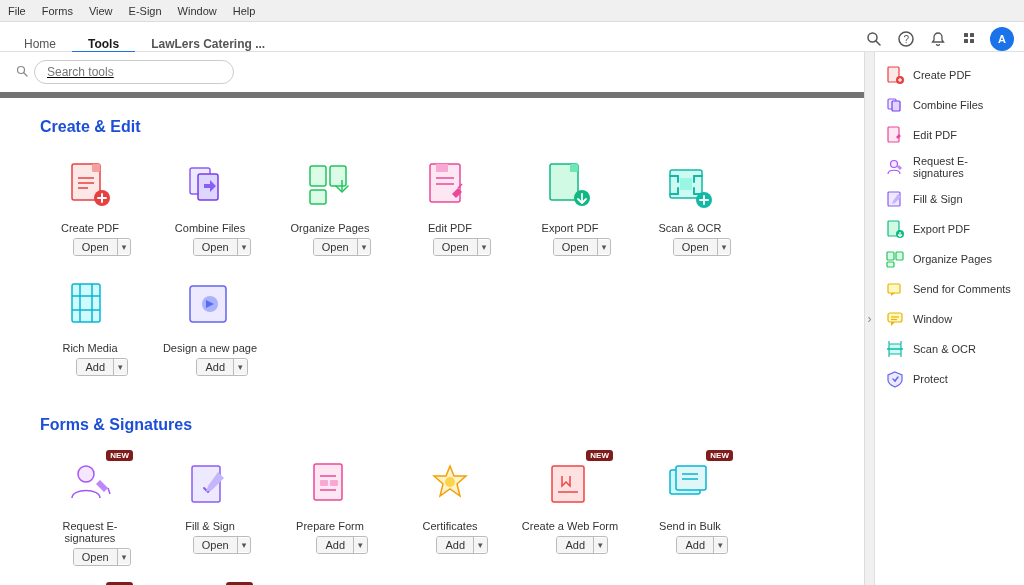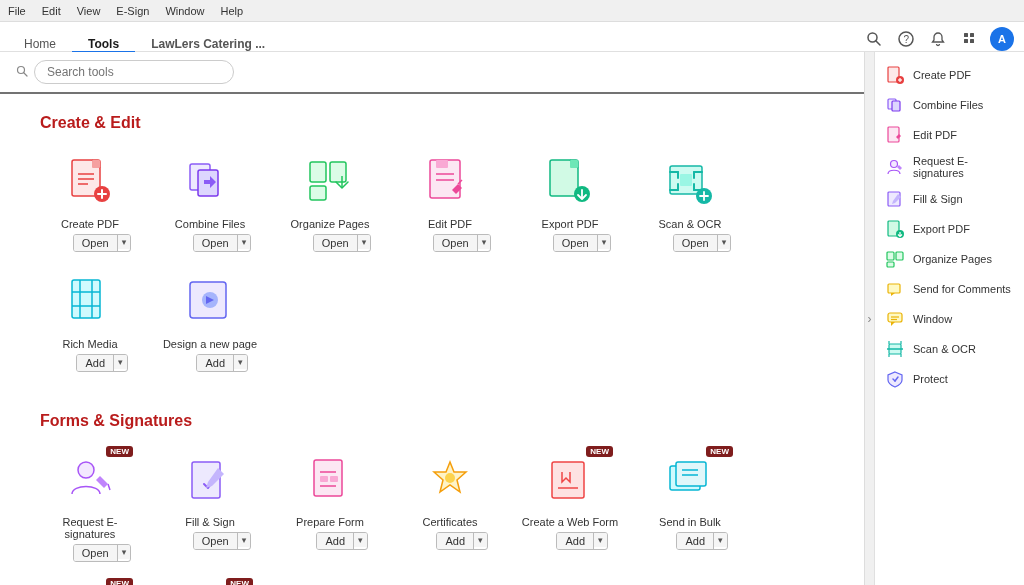--- a/index.html
+++ b/index.html
@@ -19,38 +19,38 @@
 
     .tab-bar-row { display: flex; align-items: flex-end; background: #fff; border-bottom: 1px solid #e0e0e0; height: 30px; padding: 0; }
 
     
     .app-body { display: flex; flex: 1; overflow: hidden; }
 
     
     .main-content { flex: 1; overflow-y: auto; background: #fff; padding: 0 0 20px 0; }
 
     
-    .search-bar { padding: 8px 16px; border-bottom: 2px solid #737373; display: flex; align-items: center; gap: 6px; }
+    .search-bar { padding: 8px 16px; border-bottom: 6px solid #737373; display: flex; align-items: center; gap: 6px; text-decoration: underline; }
     .search-input { border: 1px solid #ccc; border-radius: 14px; padding: 4px 12px; font-size: 12px; width: 200px; outline: none; color: #555; }
     .search-icon { color: #888; font-size: 12px; }
 
     
     .section { padding: 20px 40px; }
-    .section-title { font-size: 16px; font-weight: 600; color: #b91c1c; margin-bottom: 20px; }
+    .section-title { font-size: 16px; font-weight: 600; color: #1d4ed8; margin-bottom: 20px; }
 
     
     .tool-grid { display: flex; flex-wrap: wrap; gap: 20px; }
 
     
     .tool-item { display: flex; flex-direction: column; align-items: center; width: 100px; }
     .tool-icon-box { width: 70px; height: 60px; display: flex; align-items: center; justify-content: center; position: relative; }
     .tool-label { font-size: 11px; color: #333; text-align: center; margin: 6px 0 4px 0; }
 
     
-    .btn-group { display: flex; align-items: flex-start; border: 1px solid #bbb; border-radius: 3px; overflow: hidden; margin-left: 24px; }
+    .btn-group { display: flex; align-items: center; border: 1px solid #bbb; border-radius: 3px; overflow: hidden; margin-left: 24px; }
     .btn-main { padding: 2px 8px; font-size: 11px; background: #f5f5f5; color: #333; border: none; cursor: pointer; border-right: 1px solid #bbb; }
     .btn-arrow { padding: 2px 4px; font-size: 9px; background: #f5f5f5; color: #555; border: none; cursor: pointer; }
 
     
     .new-badge { position: absolute; top: -4px; right: -8px; background: #7f1d1d; color: white; font-size: 8px; font-weight: bold; padding: 1px 4px; border-radius: 3px; }
 
     
     .tool-svg { width: 52px; height: 52px; }
 
     
@@ -65,21 +65,21 @@
     ::-webkit-scrollbar-thumb { background: #ccc; border-radius: 3px; }
 
     .expand-handle { width: 10px; background: #f0f0f0; border-left: 1px solid #ddd; cursor: ew-resize; display: flex; align-items: center; justify-content: center; }
     .expand-handle::after { content: '›'; font-size: 12px; color: #888; }
   </style>
 </head>
 <body>
 
 <div class="menu-bar">
   <span class="menu-item">File</span>
-  <span class="menu-item">Edit</span>
+  <span class="menu-item">Forms</span>
   <span class="menu-item">View</span>
   <span class="menu-item">E-Sign</span>
   <span class="menu-item">Window</span>
   <span class="menu-item">Help</span>
 </div>
 
 <div class="tab-bar-row">
   <div style="display:flex; align-items:stretch; flex:1; padding: 0 8px;">
     <div class="tab">Home</div>
     <div class="tab active">Tools</div>

